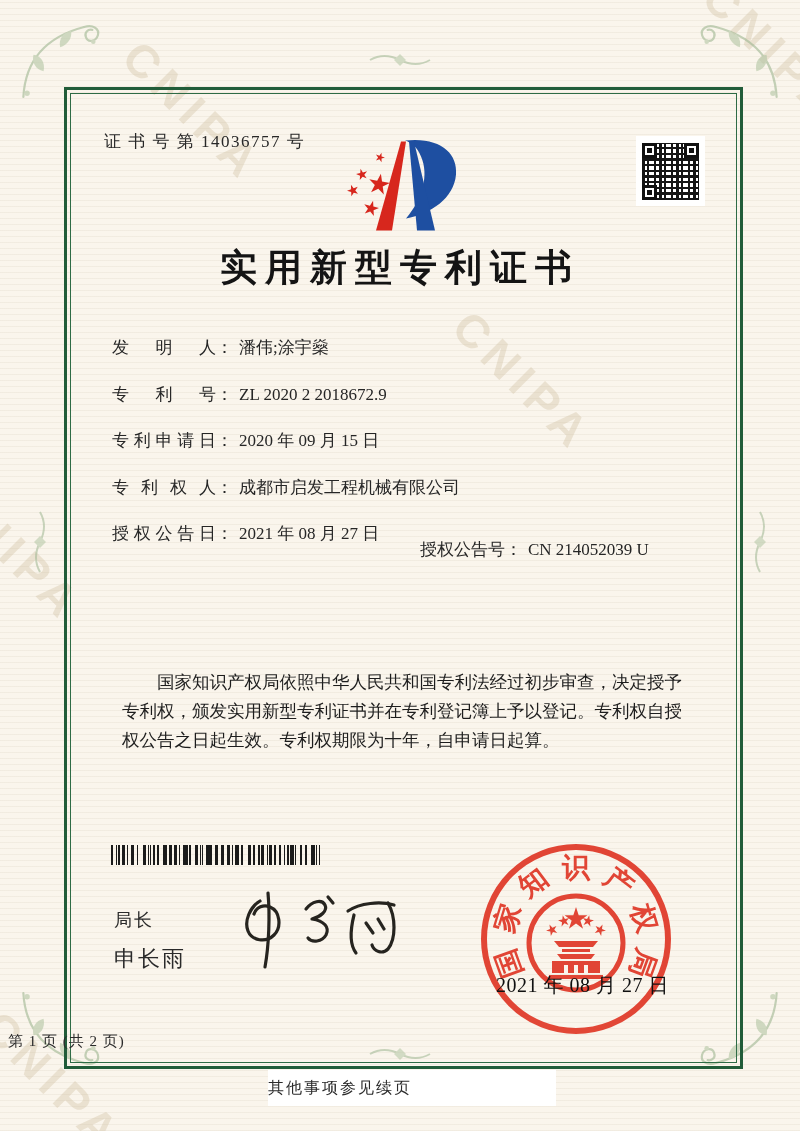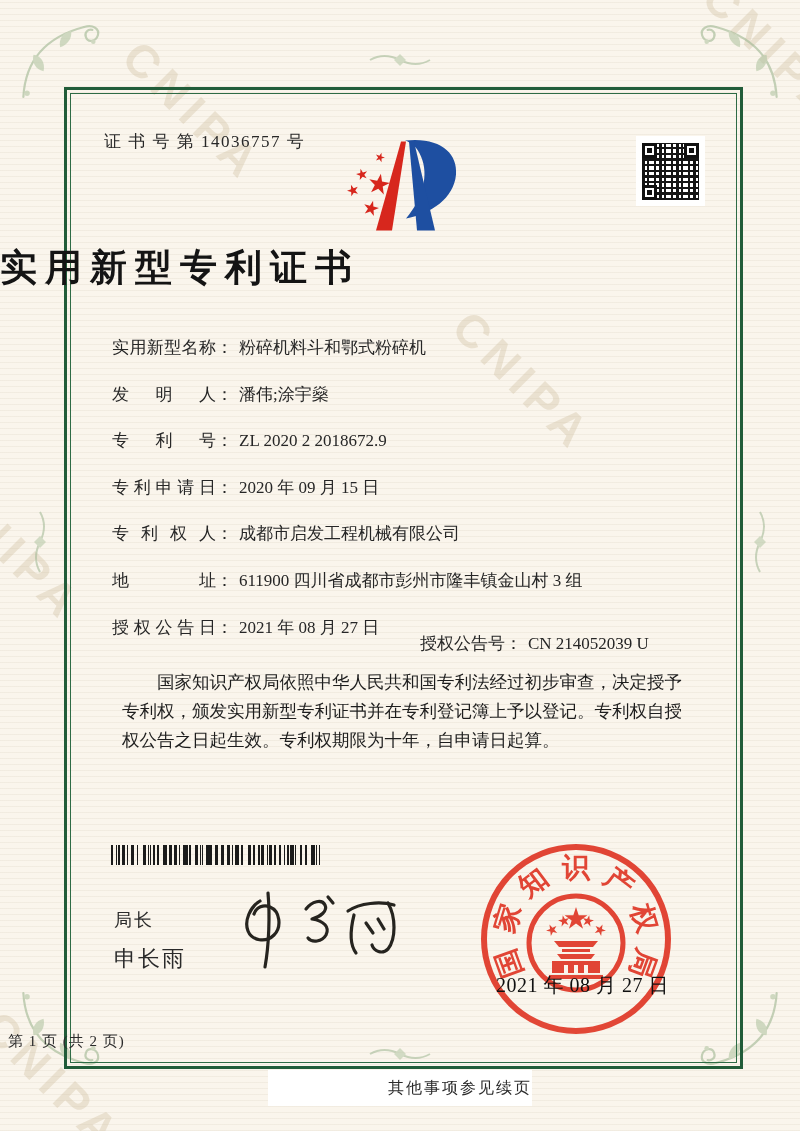--- a/index.html
+++ b/index.html
@@ -39,21 +39,21 @@
   .qr-wrap{position:absolute;left:636px;top:136px;width:69px;height:70px;background:#ffffff;}
   .qr{position:absolute;left:6px;top:7px;width:57px;height:57px;
     background-image:
       repeating-linear-gradient(90deg,#151515 0 3px,transparent 3px 5px,#151515 5px 7px,transparent 7px 12px,#151515 12px 14px,transparent 14px 17px),
       repeating-linear-gradient(0deg,#151515 0 2px,transparent 2px 5px,#151515 5px 8px,transparent 8px 11px,#151515 11px 13px,transparent 13px 17px);
   }
   .qr-finder{position:absolute;width:15px;height:15px;background:#fff;border:3px solid #111;box-sizing:border-box;}
   .qr-finder span{position:absolute;left:2px;top:2px;width:5px;height:5px;background:#111;display:block;}
   .qr-finder.tl{left:0;top:0;} .qr-finder.tr{right:0;top:0;} .qr-finder.bl{left:0;bottom:0;}
   .title{
-    position:absolute;left:0;top:243px;width:800px;
+    position:absolute;left:0;top:243px;width:800px;text-align:center;
     font-size:37px;font-weight:700;letter-spacing:8px;color:#141414;
   }
   
   .fields{position:absolute;left:112px;top:336px;width:590px;font-size:17px;color:#262626;}
   .frow{position:relative;line-height:23px;margin-bottom:23.6px;white-space:nowrap;}
   .flabel{display:inline-block;width:104px;text-align:justify;text-align-last:justify;}
   .fsep{display:inline-block;}
   .fvalue{display:inline-block;margin-left:6px;}
   .frow-right{position:absolute;left:308px;top:16px;white-space:nowrap;text-align:right;}
   
@@ -67,21 +67,21 @@
   }
   
   .sig-title{position:absolute;left:114px;top:908px;font-size:18px;font-family:"Liberation Sans","DejaVu Sans",sans-serif;color:#2a2a2a;letter-spacing:2px;}
   .sig-name{position:absolute;left:114px;top:944px;font-size:22px;font-family:"Liberation Sans","DejaVu Sans",sans-serif;color:#2a2a2a;letter-spacing:2px;}
   .sig-script{position:absolute;left:232px;top:886px;width:190px;height:92px;}
   
   .seal{position:absolute;left:476px;top:839px;width:200px;height:200px;}
   .seal-date{position:absolute;left:496px;top:972px;width:180px;font-size:20px;letter-spacing:0.5px;color:#101010;white-space:nowrap;}
   
   .page-indicator{position:absolute;left:8px;top:1032px;width:800px;text-align:left;font-size:15px;color:#2b2b2b;letter-spacing:1px;}
-  .note-strip{position:absolute;left:268px;top:1070px;width:264px;height:36px;background:#ffffff;text-align:right;line-height:36px;font-size:16px;color:#2b2b2b;letter-spacing:2px;}
+  .note-strip{position:absolute;left:268px;top:1070px;width:288px;height:36px;background:#ffffff;text-align:left;line-height:36px;font-size:16px;color:#2b2b2b;letter-spacing:2px;}
 </style>
 </head>
 <body>
 
 <div class="page">
 
   <svg width="0" height="0" style="position:absolute" aria-hidden="true">
     <defs>
       <path id="star" d="M0,-1 L0.2245,-0.309 L0.951,-0.309 L0.3633,0.118 L0.5878,0.809 L0,0.382 L-0.5878,0.809 L-0.3633,0.118 L-0.951,-0.309 L-0.2245,-0.309 Z"></path>
       <g id="flourish" fill="none" stroke="#9fb792" stroke-width="2.4" stroke-linecap="round">
@@ -158,36 +158,30 @@
       <div class="qr-finder bl">
           <span></span>
         </div>
     </div>
   </div>
 
   <div class="title">实用新型专利证书</div>
 
   <div class="fields">
     <div class="frow">
-      <span class="flabel">实用新型名称</span><span class="fsep">：</span><span class="fvalue">粉碎机料斗和鄂式粉碎机</span>
-    </div>
-    <div class="frow">
       <span class="flabel">发明人</span><span class="fsep">：</span><span class="fvalue">潘伟;涂宇燊</span>
     </div>
     <div class="frow">
       <span class="flabel">专利号</span><span class="fsep">：</span><span class="fvalue">ZL 2020 2 2018672.9</span>
     </div>
     <div class="frow">
       <span class="flabel">专利申请日</span><span class="fsep">：</span><span class="fvalue">2020 年 09 月 15 日</span>
     </div>
     <div class="frow">
       <span class="flabel">专利权人</span><span class="fsep">：</span><span class="fvalue">成都市启发工程机械有限公司</span>
-    </div>
-    <div class="frow">
-      <span class="flabel">地址</span><span class="fsep">：</span><span class="fvalue">611900 四川省成都市彭州市隆丰镇金山村 3 组</span>
     </div>
     <div class="frow">
       <span class="flabel">授权公告日</span><span class="fsep">：</span><span class="fvalue">2021 年 08 月 27 日</span>
       <span class="frow-right">
         <span>授权公告号</span><span>：</span><span class="fvalue">CN 214052039 U</span>
       </span>
     </div>
   </div>
 
   <div class="bodytext">

